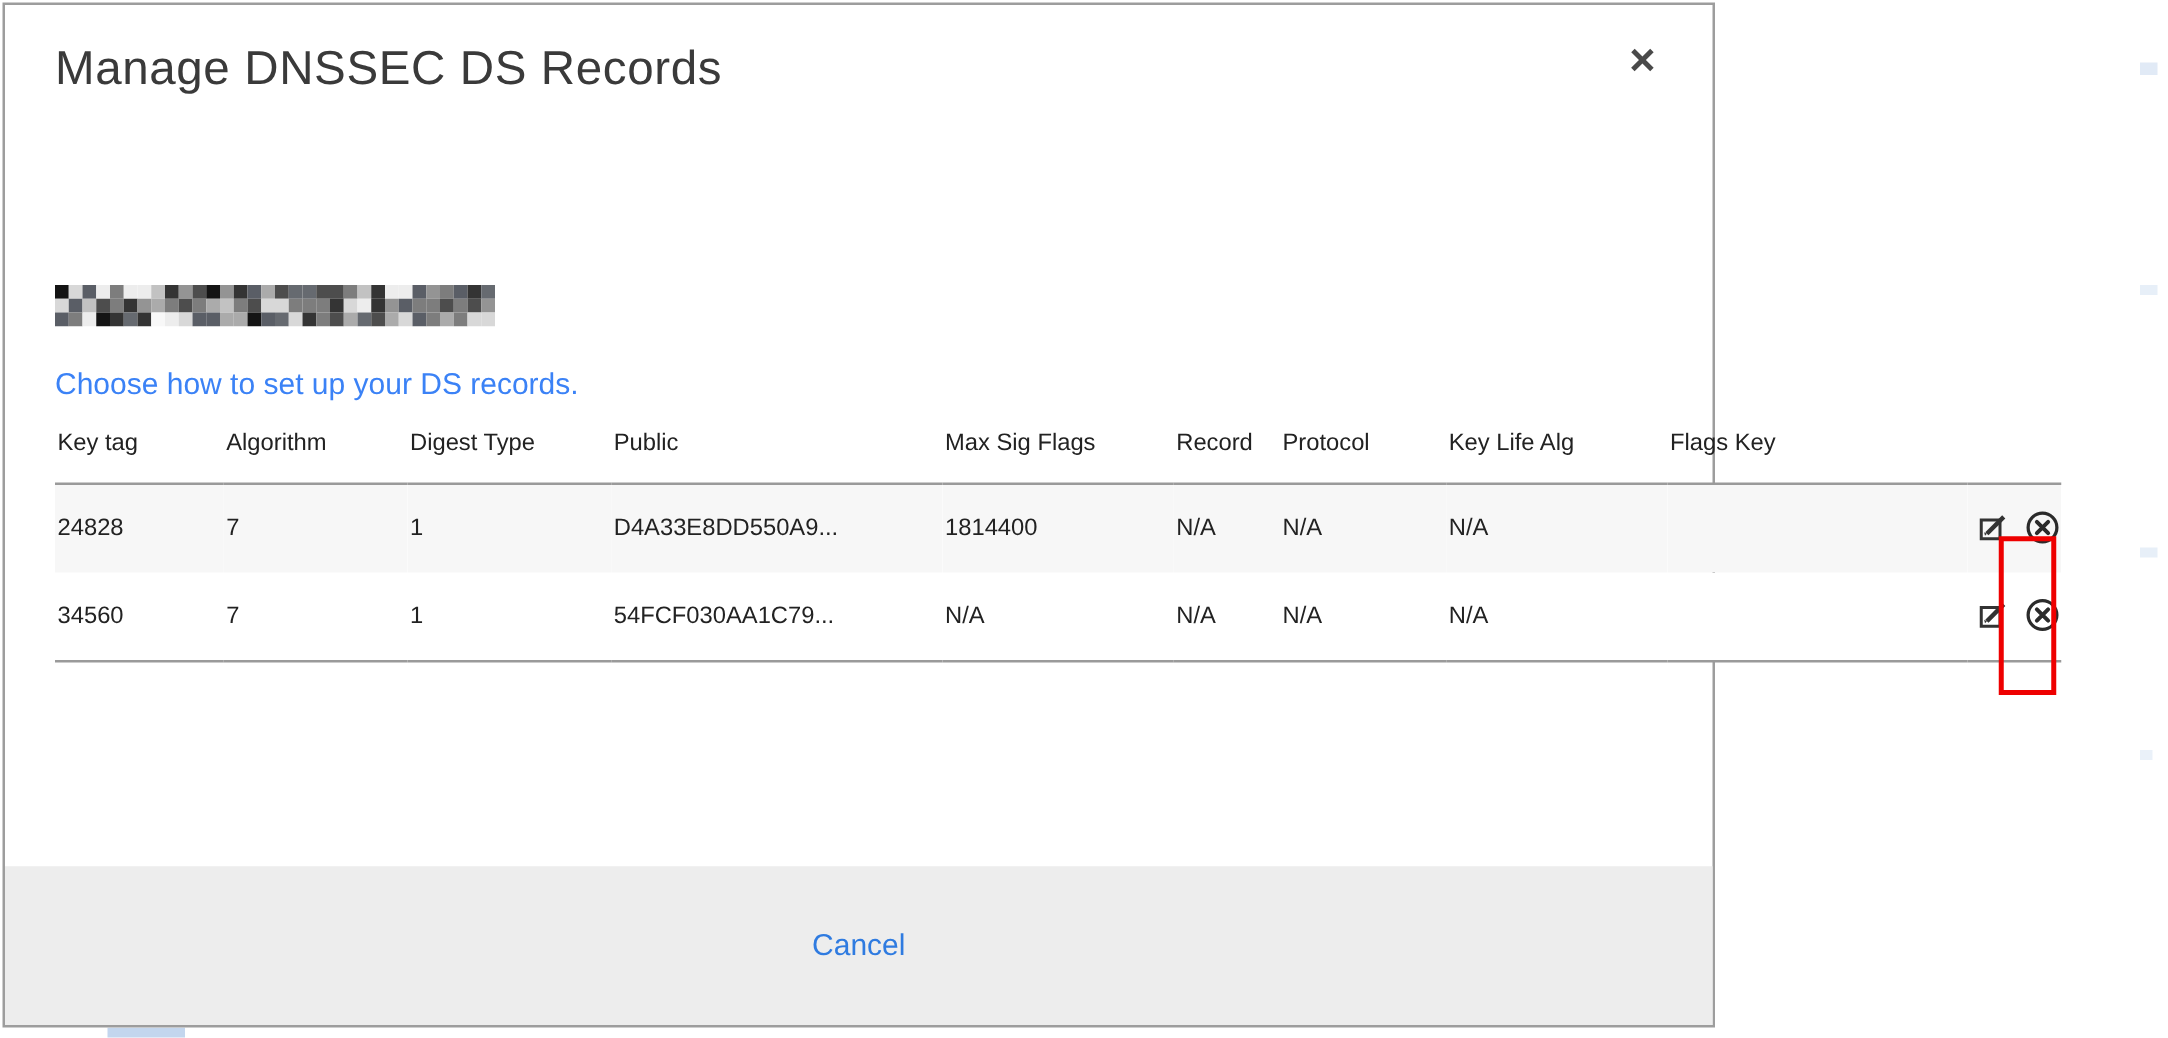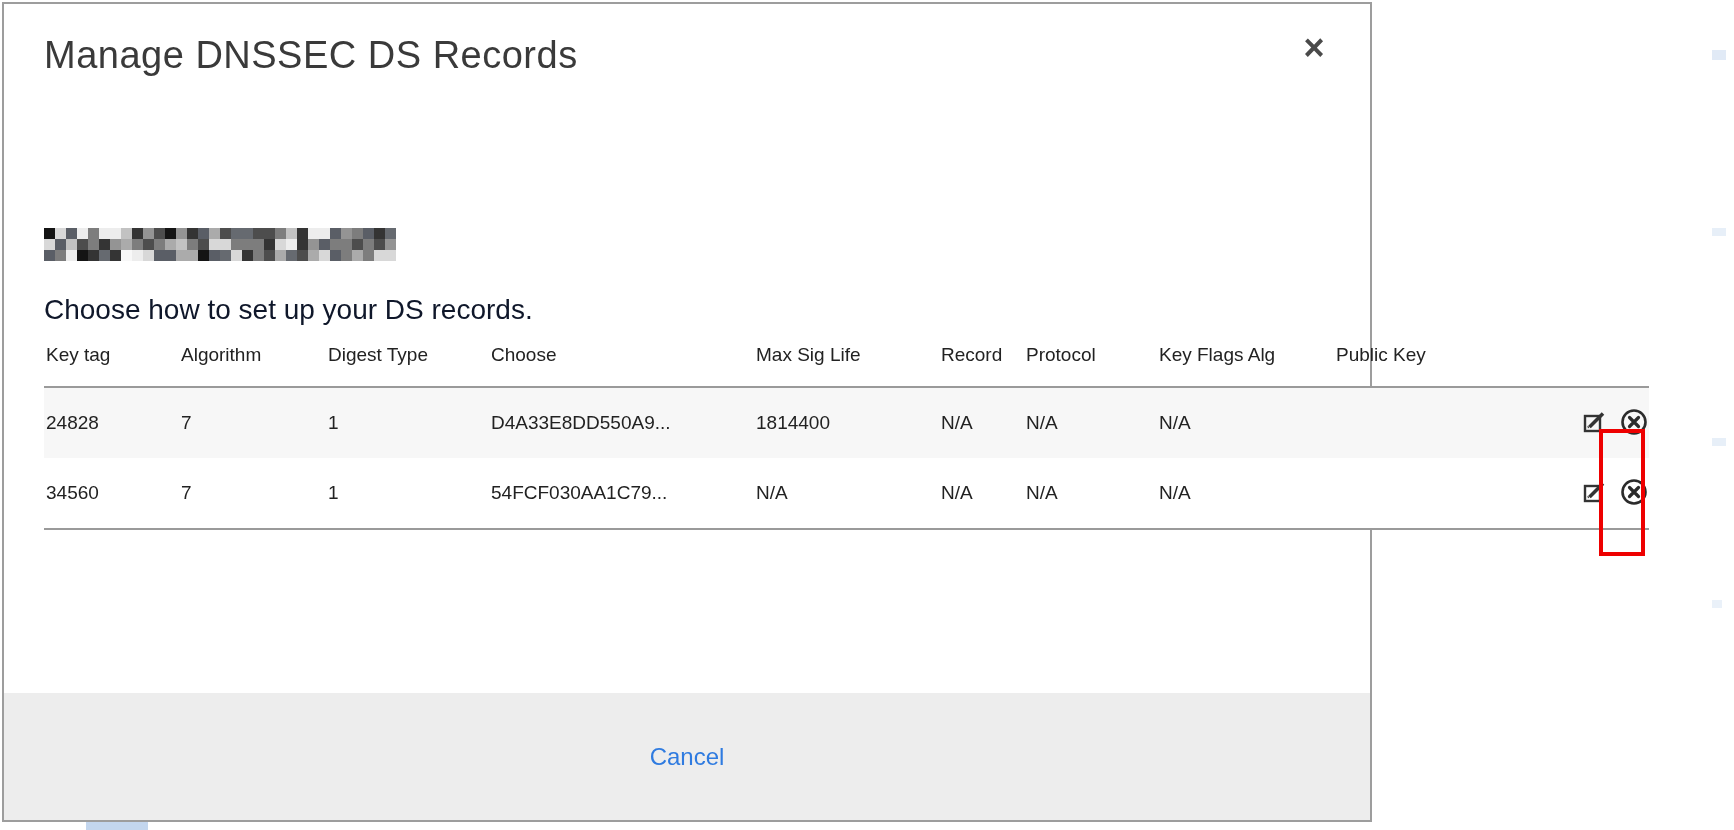--- a/index.html
+++ b/index.html
@@ -23,21 +23,21 @@
   .close-btn { position:absolute; top:22px; right:34px; width:44px; height:44px;
                border:none; background:transparent; cursor:pointer;
                font-size:36px; font-weight:700; color:#4a4a4a; line-height:44px; }
 
   
   .domain-mosaic { position:absolute; left:40px; top:224px; width:352px; height:33px;
                    display:grid; grid-template-columns:repeat(32,11px);
                    grid-template-rows:repeat(3,11px); }
   .domain-mosaic span { width:11px; height:11px; }
 
-  .subtitle { position:absolute; left:40px; top:290px; font-size:28px; color:#0f172a; }
+  .subtitle { position:absolute; left:40px; top:290px; font-size:24px; color:#3b82f6; }
 
   .table-wrap { position:absolute; left:40px; top:334px; width:1605px; }
   table.ds { width:100%; border-collapse:collapse; table-layout:fixed; }
   table.ds th { text-align:left; font-size:19px; font-weight:400; color:#222;
                 padding:6px 6px 20px 2px; border-bottom:2px solid #9a9a9a;
                 white-space:nowrap; overflow:hidden; }
   table.ds td { font-size:19px; color:#222; padding:0 6px 0 2px; height:71px;
                 white-space:nowrap; overflow:hidden; }
   table.ds tbody tr:nth-child(odd)  { background:#f7f7f7; }
   table.ds tbody tr:nth-child(even) { background:#ffffff; }
@@ -189,26 +189,26 @@
         <col style="width:133px">
           <col style="width:177px">
           <col style="width:240px">
         <col style="width:75px">
       </colgroup>
       <thead>
         <tr>
           <th>Key tag</th>
           <th>Algorithm</th>
           <th>Digest Type</th>
-          <th>Choose</th>
-          <th>Max Sig Life</th>
+          <th>Public</th>
+          <th>Max Sig Flags</th>
           <th>Record</th>
           <th>Protocol</th>
-          <th>Key Flags Alg</th>
-          <th>Public Key</th>
+          <th>Key Life Alg</th>
+          <th>Flags Key</th>
           <th></th>
         </tr>
       </thead>
       <tbody>
         <tr>
           <td>24828</td>
           <td>7</td>
           <td>1</td>
           <td>D4A33E8DD550A9...</td>
           <td>1814400</td>

